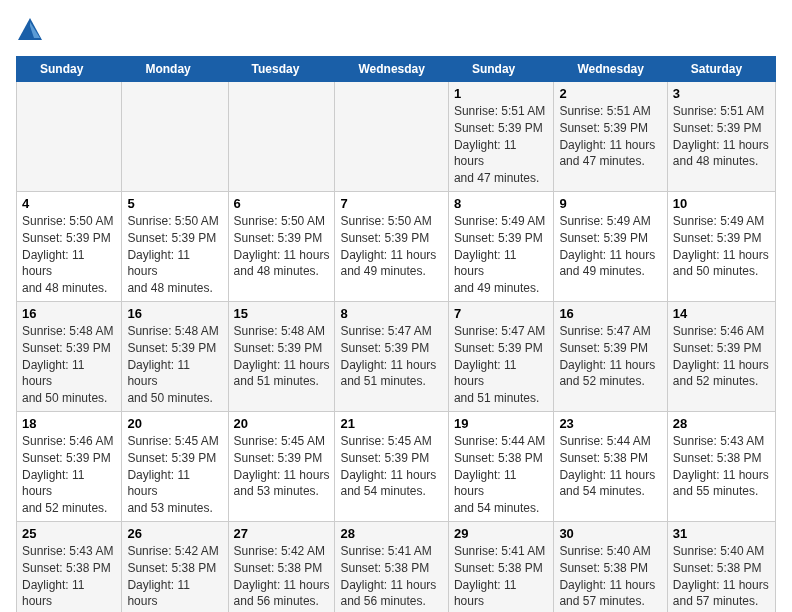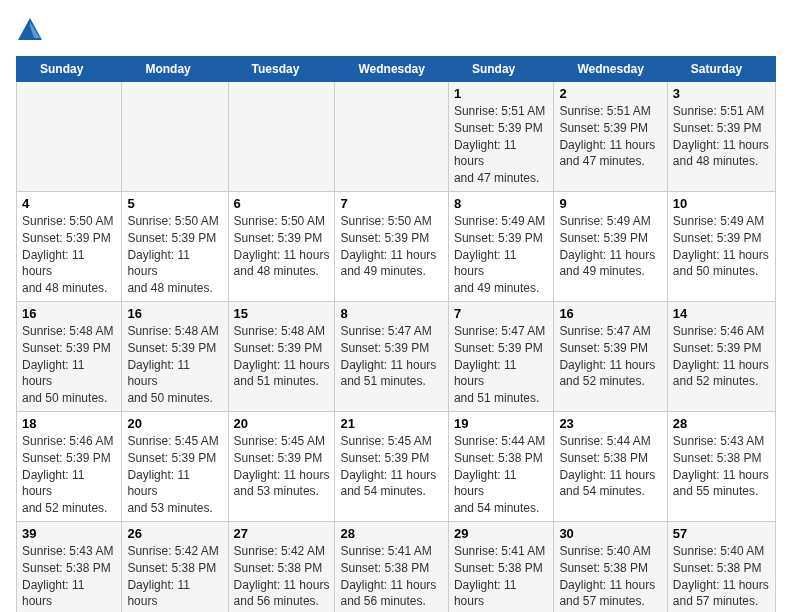--- a/index.html
+++ b/index.html
@@ -298,21 +298,21 @@
         <td>
           <span class="day-num">28</span>
           <div class="day-info" style="white-space: pre-line;">Sunrise: 5:43 AM
 Sunset: 5:38 PM
 Daylight: 11 hours
 and 55 minutes.</div>
         </td>
       </tr>
       <tr>
         <td>
-          <span class="day-num">39</span>
+          <span class="day-num">25</span>
           <div class="day-info" style="white-space: pre-line;">Sunrise: 5:43 AM
 Sunset: 5:38 PM
 Daylight: 11 hours
 and 55 minutes.</div>
         </td>
         <td>
           <span class="day-num">26</span>
           <div class="day-info" style="white-space: pre-line;">Sunrise: 5:42 AM
 Sunset: 5:38 PM
 Daylight: 11 hours
@@ -340,21 +340,21 @@
 and 56 minutes.</div>
         </td>
         <td>
           <span class="day-num">30</span>
           <div class="day-info" style="white-space: pre-line;">Sunrise: 5:40 AM
 Sunset: 5:38 PM
 Daylight: 11 hours
 and 57 minutes.</div>
         </td>
         <td>
-          <span class="day-num">57</span>
+          <span class="day-num">31</span>
           <div class="day-info" style="white-space: pre-line;">Sunrise: 5:40 AM
 Sunset: 5:38 PM
 Daylight: 11 hours
 and 57 minutes.</div>
         </td>
       </tr>
     </tbody>
 </table>
 
 </body></html>

